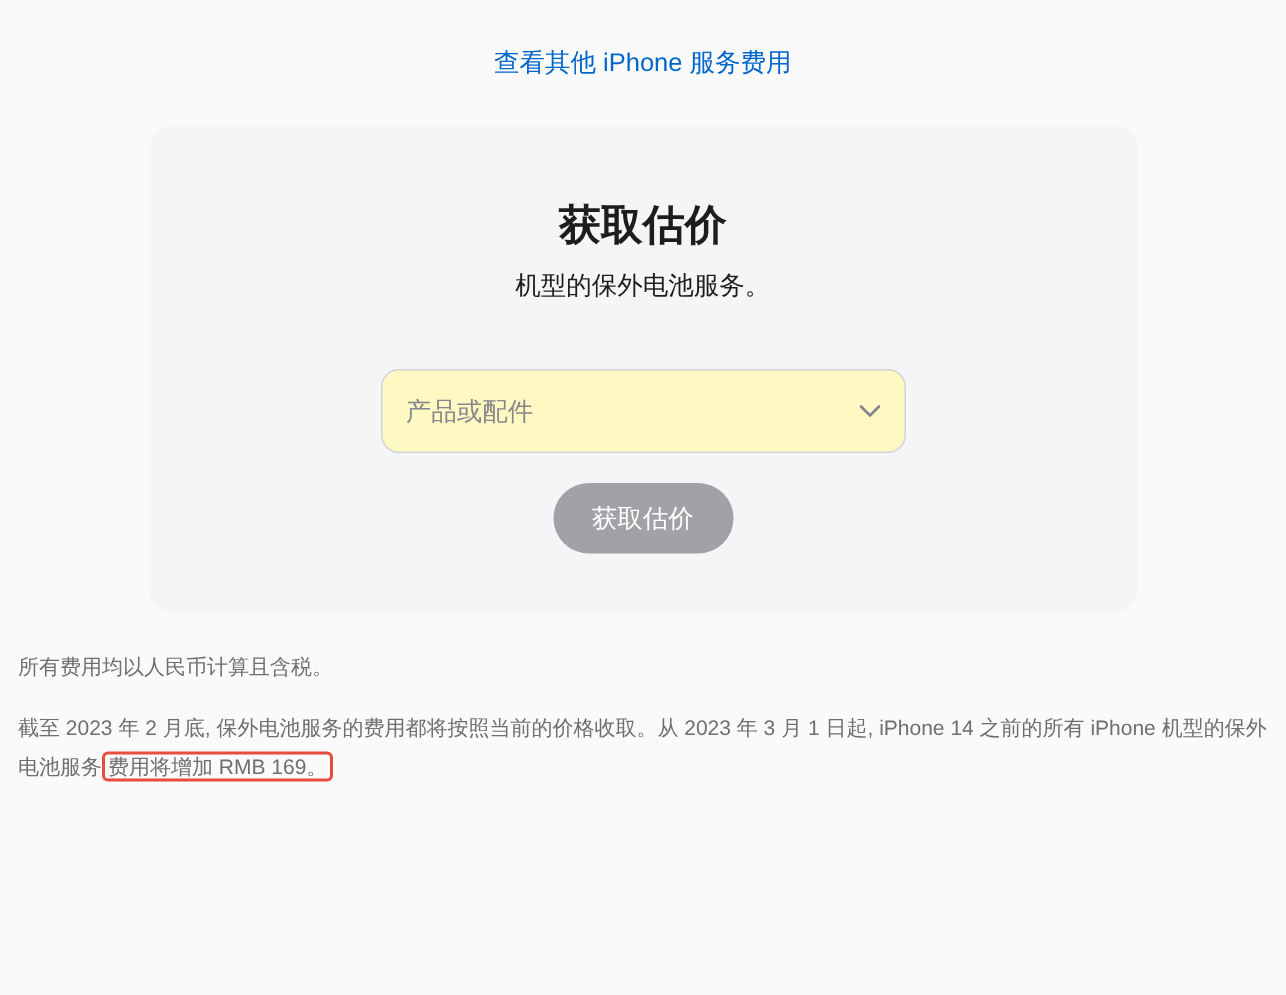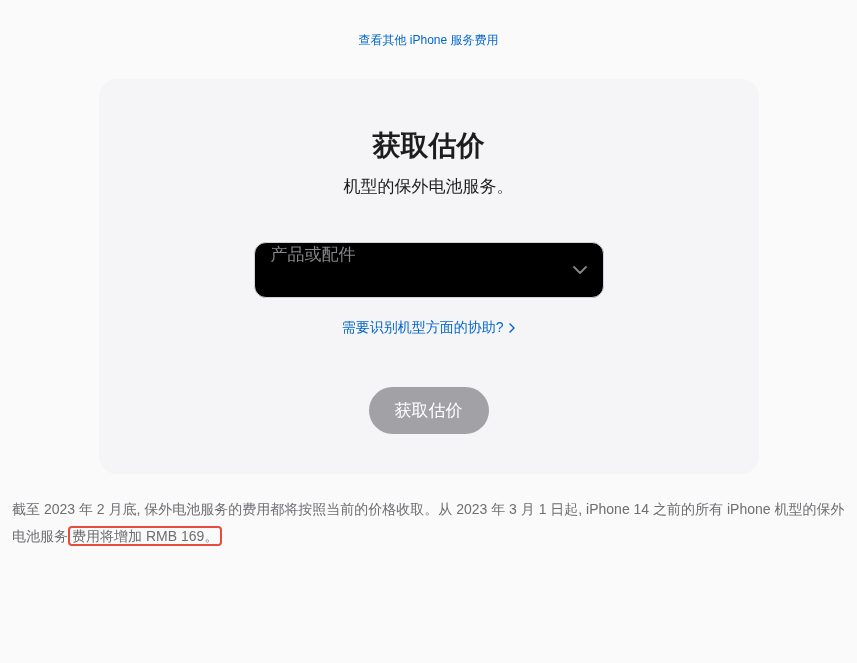--- a/index.html
+++ b/index.html
@@ -14,21 +14,21 @@
       height: 663px;
       overflow: hidden;
     }
     .top-link {
       text-align: center;
       padding: 30px 0 20px 0;
     }
     .top-link a {
       color: #0066cc;
       text-decoration: none;
-      font-size: 12px;
+      font-size: 17px;
       font-weight: 400;
     }
     .card {
       background: #f5f5f7;
       border-radius: 18px;
       width: 660px;
       margin: 10px auto 0 auto;
       padding: 48px 40px 40px 40px;
       text-align: center;
     }
@@ -47,28 +47,28 @@
     .select-wrapper {
       position: relative;
       width: 350px;
       margin: 0 auto 20px auto;
     }
     .select-box {
       width: 100%;
       height: 56px;
       border: 1px solid #d2d2d7;
       border-radius: 12px;
-      background: #000000;
+      background: #fef9c3;
       padding: 0 40px 0 16px;
       font-size: 17px;
       color: #86868b;
       text-align: left;
       cursor: pointer;
       display: flex;
-      align-items: flex-start;
+      align-items: center;
       position: relative;
     }
     .chevron {
       position: absolute;
       right: 16px;
       top: 50%;
       transform: translateY(-50%);
       pointer-events: none;
     }
     .chevron svg {
@@ -137,31 +137,22 @@
       <span>产品或配件</span>
       <span class="chevron">
         <svg viewBox="0 0 14 8" fill="none">
             <path d="M1 1L7 7L13 1" stroke="#86868b" stroke-width="1.8" stroke-linecap="round" stroke-linejoin="round"></path>
           </svg>
       </span>
     </div>
   </div>
 
 
-  <div class="help-link">
-    <a href="#">
-      <span>需要识别机型方面的协助?</span>
-      <span class="help-chevron">
-        <svg viewBox="0 0 6 10" fill="none">
-            <path d="M1 1L5 5L1 9" stroke="#0066cc" stroke-width="1.4" stroke-linecap="round" stroke-linejoin="round"></path>
-          </svg>
-      </span>
-    </a>
-  </div>
 
   <button class="submit-btn">获取估价</button>
 </div>
 
 <div class="footer-text">
+  <p>所有费用均以人民币计算且含税。</p>
   <p>
     <span>截至 2023 年 2 月底, 保外电池服务的费用都将按照当前的价格收取。从 2023 年 3 月 1 日起, iPhone 14 之前的所有 iPhone 机型的保外电池服务</span><span class="highlight">费用将增加 RMB 169。</span>
   </p>
 </div>
 
 </body></html>

